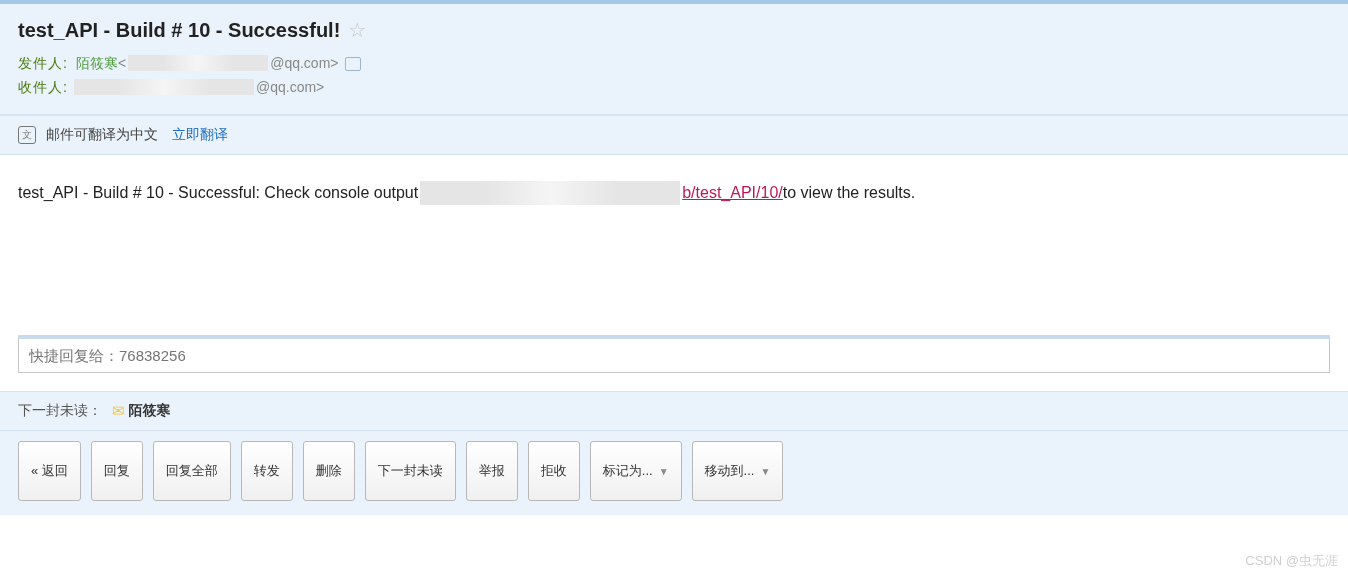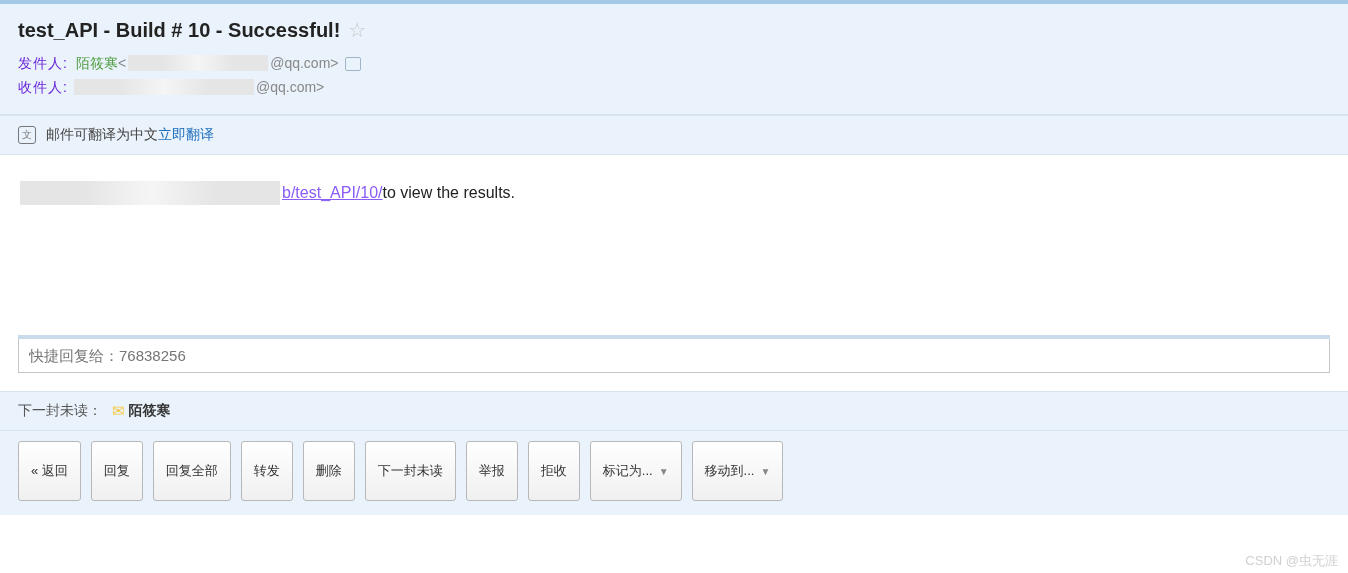--- a/index.html
+++ b/index.html
@@ -36,21 +36,21 @@
       cursor: pointer;
     }
     .meta-row {
       display: flex;
       align-items: center;
       color: #888;
       font-size: 14px;
       margin: 2px 0;
       line-height: 22px;
     }
-    .meta-label { color: #6d28d9; width: 54px; letter-spacing: 1px; }
+    .meta-label { color: #4d7c0f; width: 54px; letter-spacing: 1px; }
     .sender-name { color: #4e9b3f; margin-left: 4px; }
     .meta-text { color: #888; }
     .vcard-icon {
       display: inline-block;
       width: 16px;
       height: 14px;
       border: 1px solid #9fb5c7;
       border-radius: 2px;
       margin-left: 6px;
       position: relative;
@@ -77,29 +77,29 @@
       border: 1.5px solid #777;
       border-radius: 3px;
       margin-right: 10px;
       position: relative;
       display: inline-flex;
       align-items: center;
       justify-content: center;
       font-size: 10px;
       color: #777;
     }
-    .translate-link { color: #1e6fbf; cursor: pointer; }
+    .translate-link { color: #1e6fbf; margin-left: 14px; cursor: pointer; }
     .body-section {
       padding: 26px 18px 20px 18px;
       font-size: 16px;
       color: #222;
       min-height: 150px;
     }
     .body-line { display: flex; align-items: center; flex-wrap: wrap; }
-    .body-link { color: #8b5cf6; text-decoration: underline; cursor: pointer; }
+    .body-link { color: #be185d; text-decoration: underline; cursor: pointer; }
     .quick-reply-section {
       padding: 0 18px 0 18px;
       margin-top: 30px;
       border-radius: 6px;
     }
     .quick-reply-border { height: 4px; background: #c9dbea; }
     .quick-reply-input {
       width: 100%;
       border: 1px solid #c6c6c6;
       border-top: none;
@@ -182,20 +182,21 @@
 </div>
 
 <div class="translate-bar">
   <span class="translate-icon">文</span>
   <span>邮件可翻译为中文</span>
   <span class="translate-link">立即翻译</span>
 </div>
 
 <div class="body-section">
   <div class="body-line">
+    <span>test_API - Build # 10 - Successful: Check console output </span>
     <span class="redacted" style="width:260px;height:24px;"></span>
     <span class="body-link">b/test_API/10/</span>
     <span> to view the results.</span>
   </div>
 </div>
 
 <div class="quick-reply-section">
   <div class="quick-reply-border"></div>
   <input type="text" class="quick-reply-input" placeholder="快捷回复给：76838256" style="">
 </div>

